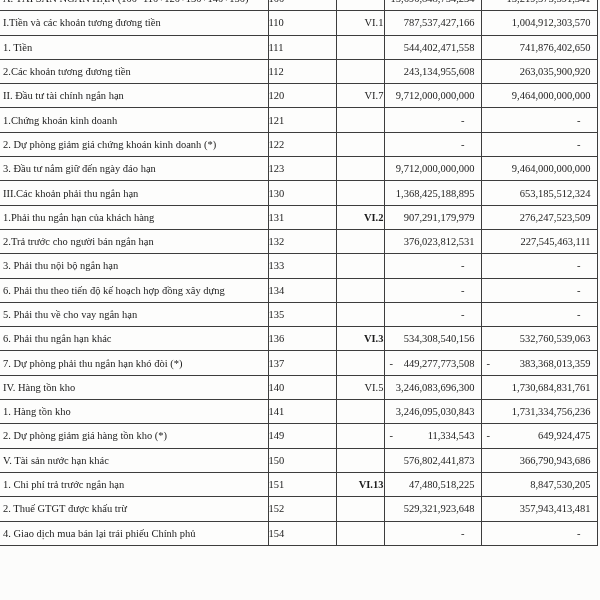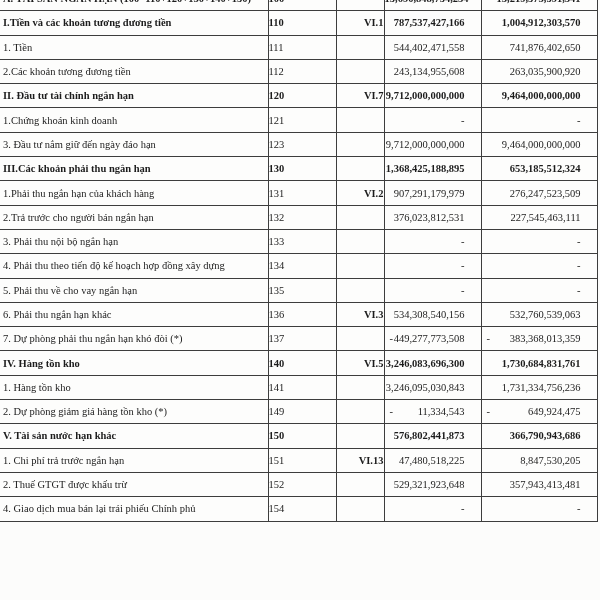--- a/index.html
+++ b/index.html
@@ -27,25 +27,25 @@
     vertical-align:middle;
     font-size:10.5px;
     white-space:nowrap;
     overflow:hidden;
     background:#fdfdfc;
   }
   td.item{border-left:none;padding-left:3px;}
   td.code{text-align:left;}
   td.note{text-align:right;font-weight:bold;}
   td.val{text-align:right;}
-  td.val .num{padding-right:16px;}
+  td.val .num{padding-right:6px;}
   td.val .dash{padding-right:16px;font-weight:normal;}
   td.val.neg{display:table-cell;}
   td.val .minus{float:left;padding-left:5px;}
-  tr.bold td{font-weight:bold;}
+  tr.bold td{font-weight:normal;}
   tr.smudge td{box-shadow:0 2.5px 0 rgba(140,140,135,0.30);}
   td{box-shadow:0 2px 0 rgba(160,160,155,0.12);}
 </style>
 </head>
 <body>
 
 <div class="page">
   <table class="bs">
     <colgroup>
       <col class="c-item">
@@ -90,20 +90,27 @@
           <td class="val"><span class="num">9,712,000,000,000</span></td>
           <td class="val"><span class="num">9,464,000,000,000</span></td>
         </tr>
         <tr>
           <td class="item">1.Chứng khoán kinh doanh</td>
           <td class="code">121</td>
           <td class="note"></td>
           <td class="val"><span class="dash">-</span></td>
           <td class="val"><span class="dash">-</span></td>
         </tr>
+        <tr class="smudge">
+          <td class="item">2. Dự phòng giảm giá chứng khoán kinh doanh (*)</td>
+          <td class="code">122</td>
+          <td class="note"></td>
+          <td class="val"><span class="dash">-</span></td>
+          <td class="val"><span class="dash">-</span></td>
+        </tr>
         <tr>
           <td class="item">3. Đầu tư nắm giữ đến ngày đáo hạn</td>
           <td class="code">123</td>
           <td class="note"></td>
           <td class="val"><span class="num">9,712,000,000,000</span></td>
           <td class="val"><span class="num">9,464,000,000,000</span></td>
         </tr>
         <tr class="bold">
           <td class="item">III.Các khoản phải thu ngắn hạn</td>
           <td class="code">130</td>
@@ -126,21 +133,21 @@
           <td class="val"><span class="num">227,545,463,111</span></td>
         </tr>
         <tr>
           <td class="item">3. Phải thu nội bộ ngắn hạn</td>
           <td class="code">133</td>
           <td class="note"></td>
           <td class="val"><span class="dash">-</span></td>
           <td class="val"><span class="dash">-</span></td>
         </tr>
         <tr>
-          <td class="item">4. Phải thu theo tiến độ kế hoạch hợp đồng xây dựng</td>
+          <td class="item">6. Phải thu theo tiến độ kế hoạch hợp đồng xây dựng</td>
           <td class="code">134</td>
           <td class="note"></td>
           <td class="val"><span class="dash">-</span></td>
           <td class="val"><span class="dash">-</span></td>
         </tr>
         <tr>
           <td class="item">5. Phải thu về cho vay ngắn hạn</td>
           <td class="code">135</td>
           <td class="note"></td>
           <td class="val"><span class="dash">-</span></td>

